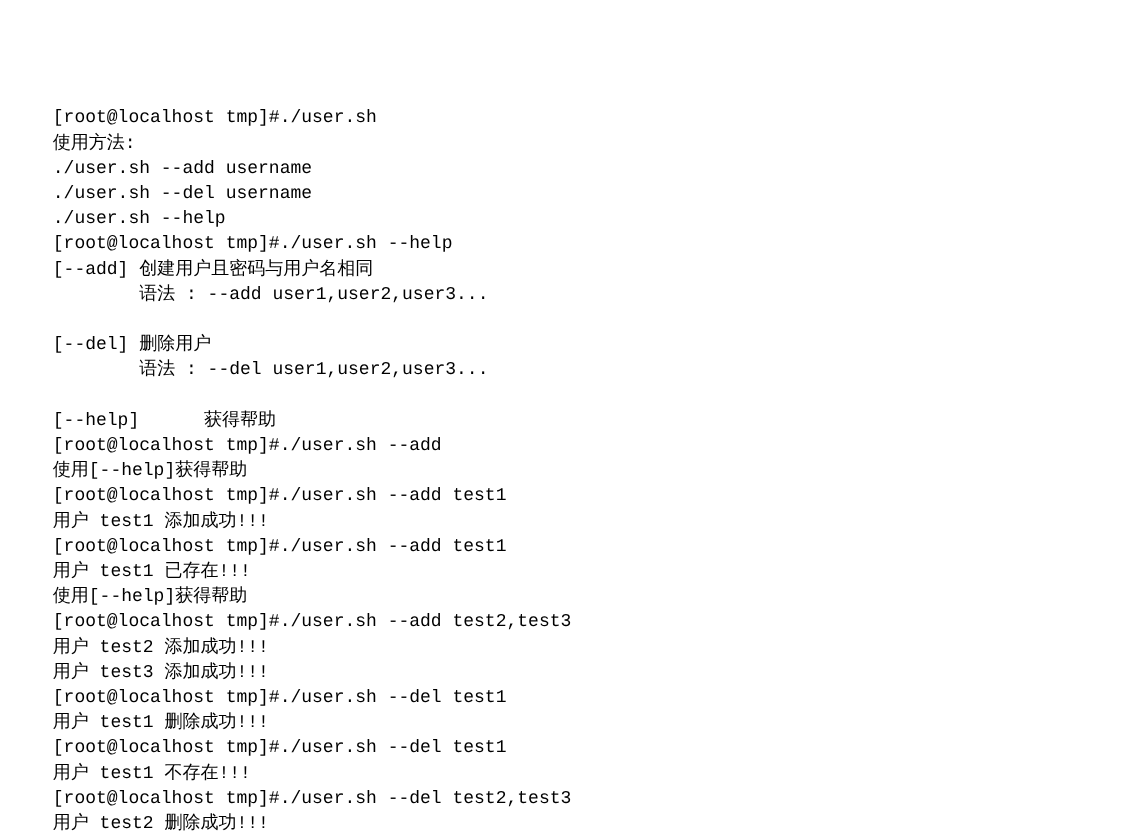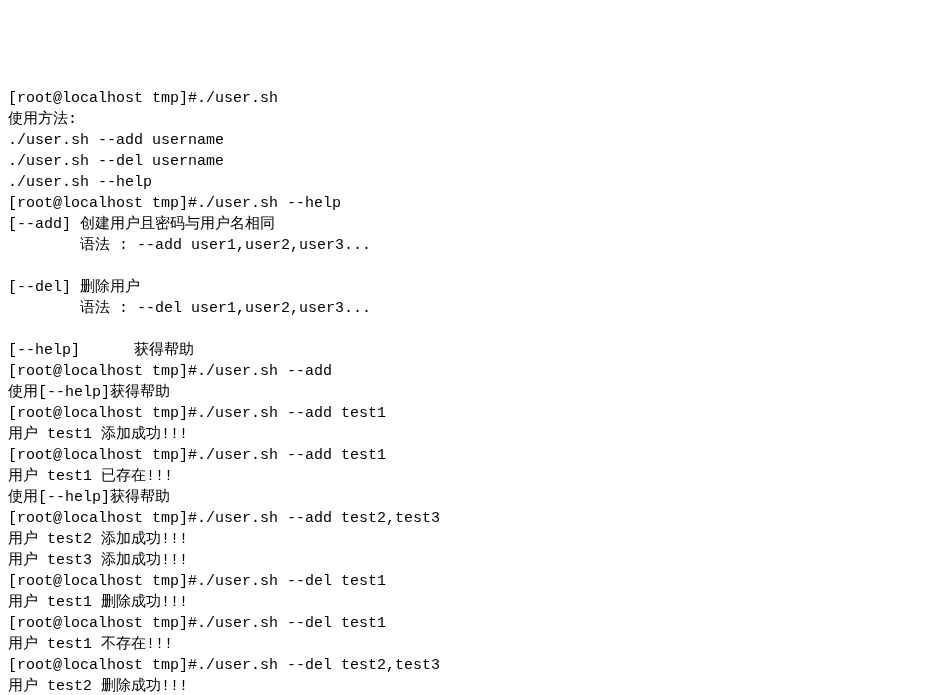--- a/index.html
+++ b/index.html
@@ -10,20 +10,21 @@
     font-size: 15px;
     line-height: 21px;
     color: #000000;
     white-space: pre;
     position: relative;
     width: 936px;
     box-sizing: border-box;
   }
   .line {
     white-space: pre;
+    margin-left: 36px;
   }
 </style>
 </head>
 <body>
 
 
 
 <div id="terminal-output"><div class="line">[root@localhost tmp]#./user.sh</div><div class="line">使用方法:</div><div class="line">./user.sh --add username</div><div class="line">./user.sh --del username</div><div class="line">./user.sh --help</div><div class="line">[root@localhost tmp]#./user.sh --help</div><div class="line">[--add] 创建用户且密码与用户名相同</div><div class="line">        语法 : --add user1,user2,user3...</div><div class="line">&nbsp;</div><div class="line">[--del] 删除用户</div><div class="line">        语法 : --del user1,user2,user3...</div><div class="line">&nbsp;</div><div class="line">[--help]      获得帮助</div><div class="line">[root@localhost tmp]#./user.sh --add</div><div class="line">使用[--help]获得帮助</div><div class="line">[root@localhost tmp]#./user.sh --add test1</div><div class="line">用户 test1 添加成功!!!</div><div class="line">[root@localhost tmp]#./user.sh --add test1</div><div class="line">用户 test1 已存在!!!</div><div class="line">使用[--help]获得帮助</div><div class="line">[root@localhost tmp]#./user.sh --add test2,test3</div><div class="line">用户 test2 添加成功!!!</div><div class="line">用户 test3 添加成功!!!</div><div class="line">[root@localhost tmp]#./user.sh --del test1</div><div class="line">用户 test1 删除成功!!!</div><div class="line">[root@localhost tmp]#./user.sh --del test1</div><div class="line">用户 test1 不存在!!!</div><div class="line">[root@localhost tmp]#./user.sh --del test2,test3</div><div class="line">用户 test2 删除成功!!!</div></div>
 
 

